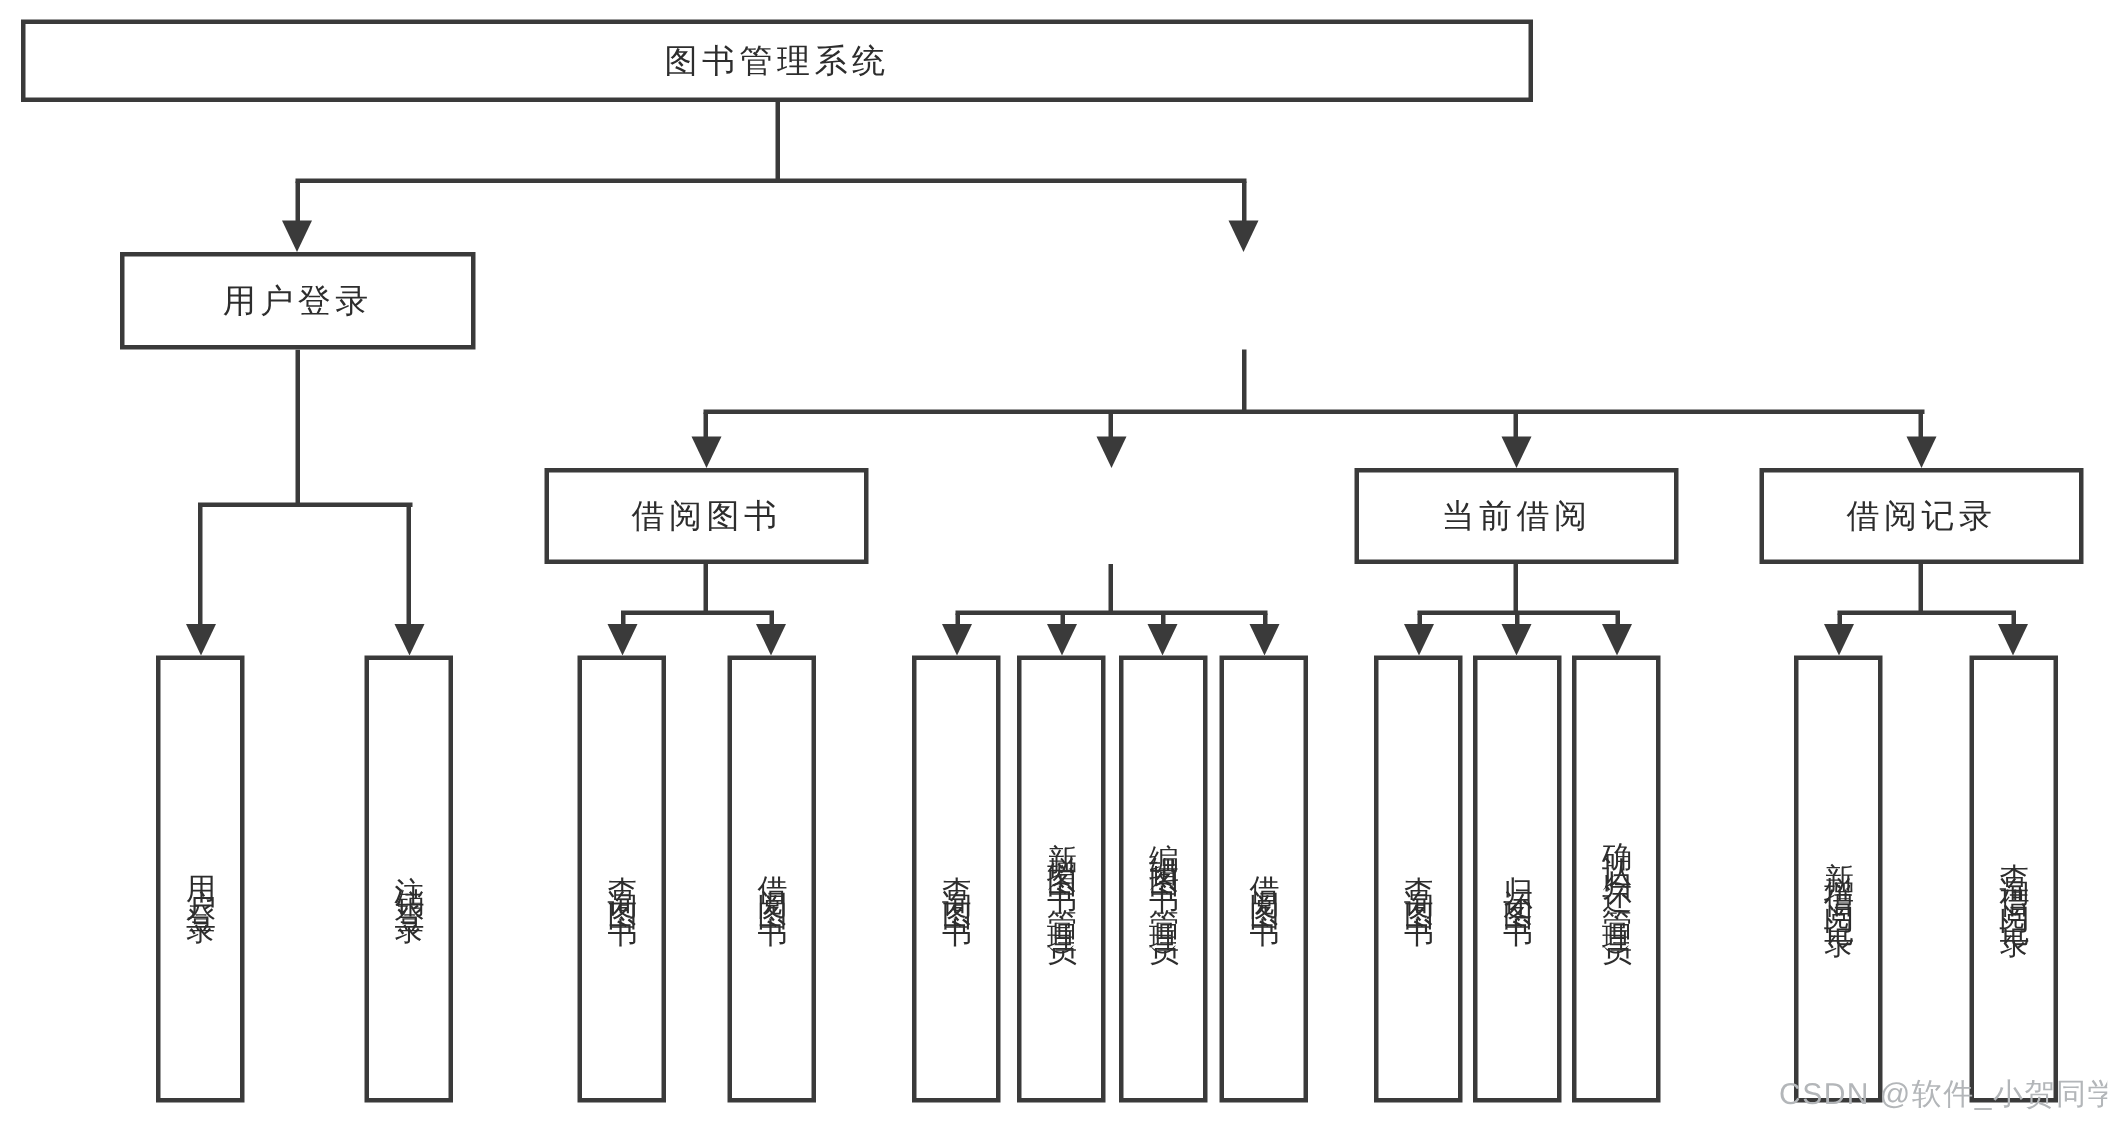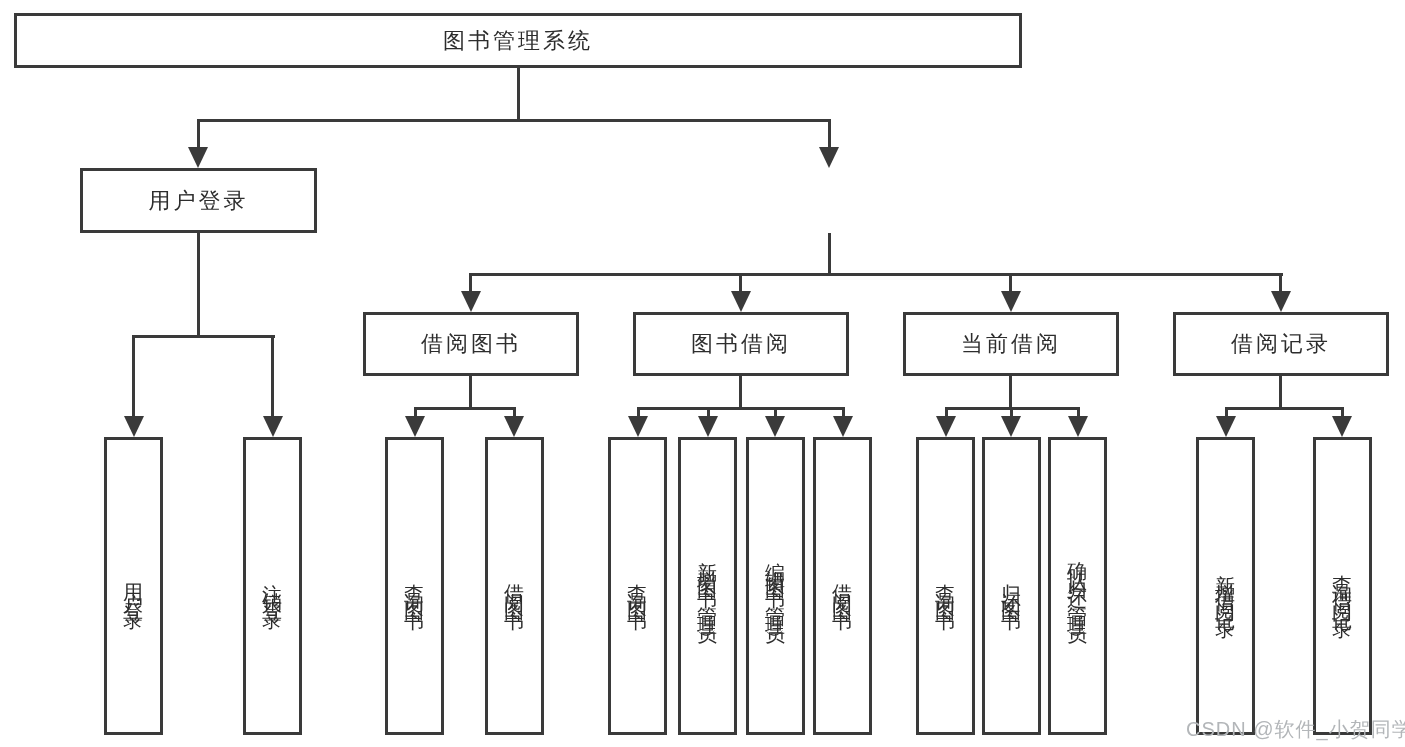--- a/index.html
+++ b/index.html
@@ -131,23 +131,20 @@
     <span class="hlabel">图书管理系统</span>
   </div>
 
   <div class="box" style="left:80px;top:168px;width:237px;height:65px;">
     <span class="hlabel">用户登录</span>
   </div>
 
   <div class="box" style="left:363px;top:312px;width:216px;height:64px;">
     <span class="hlabel">借阅图书</span>
   </div>
-  <div class="box" style="left:633px;top:312px;width:216px;height:64px;">
-    <span class="hlabel">图书借阅</span>
-  </div>
   <div class="box" style="left:903px;top:312px;width:216px;height:64px;">
     <span class="hlabel">当前借阅</span>
   </div>
   <div class="box" style="left:1173px;top:312px;width:216px;height:64px;">
     <span class="hlabel">借阅记录</span>
   </div>
 
   <div class="vbox" style="left:104px;top:437px;width:59px;height:298px;">
     <span class="vlabel">用户登录</span>
   </div>

